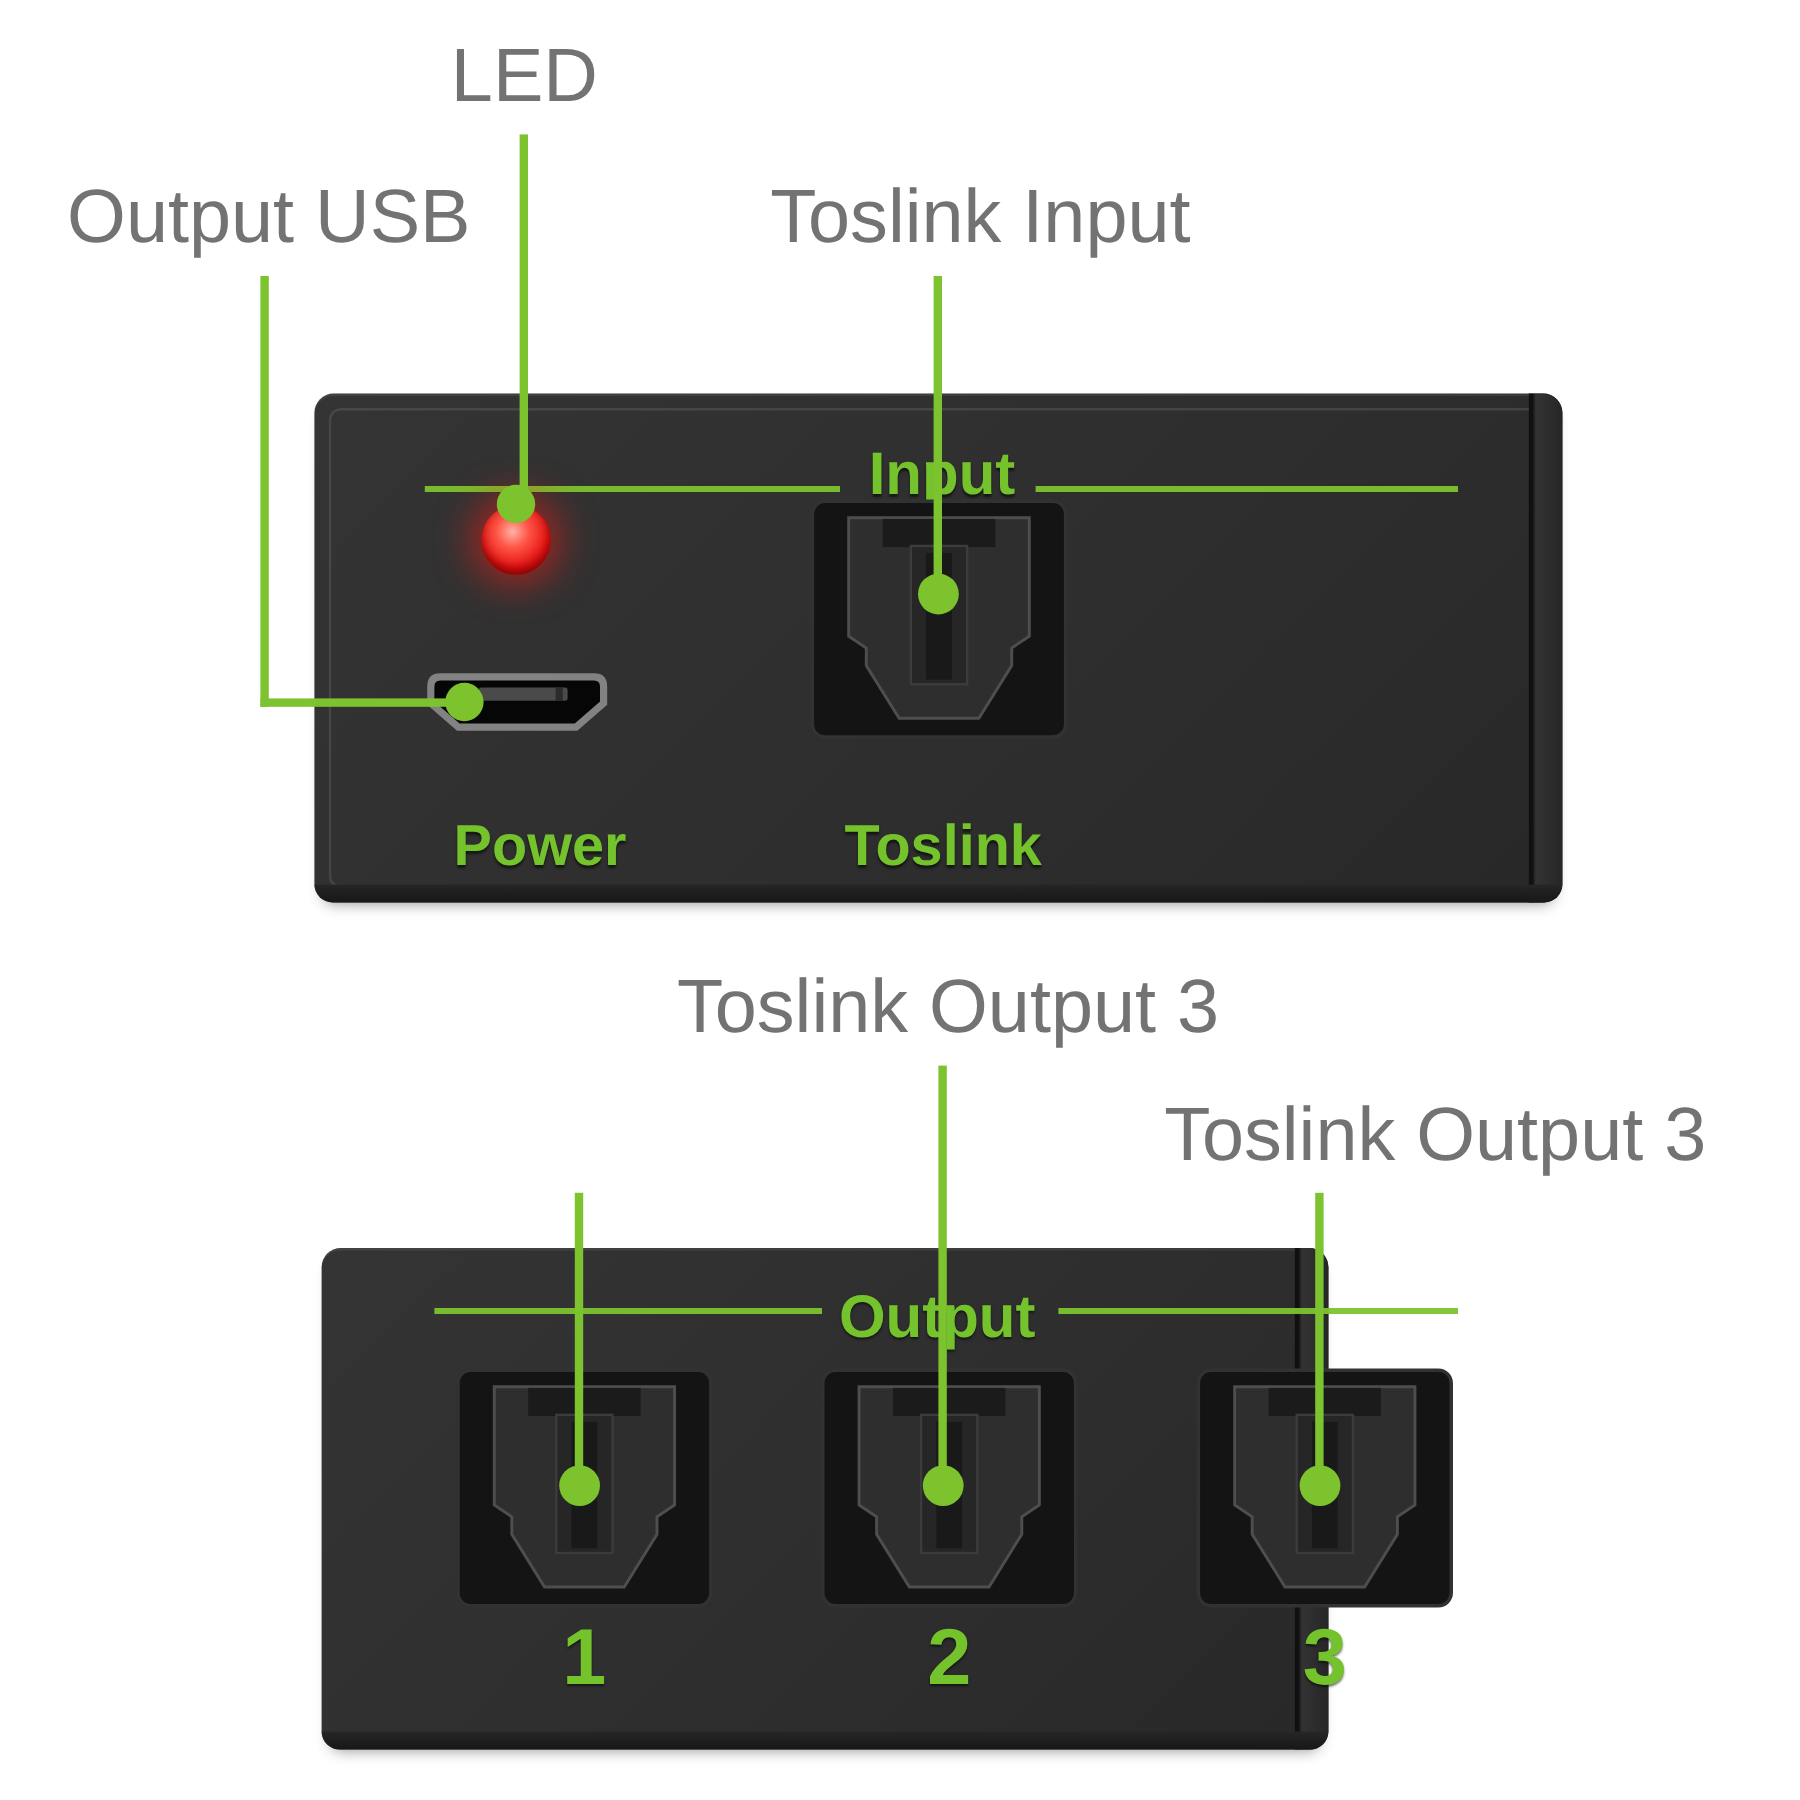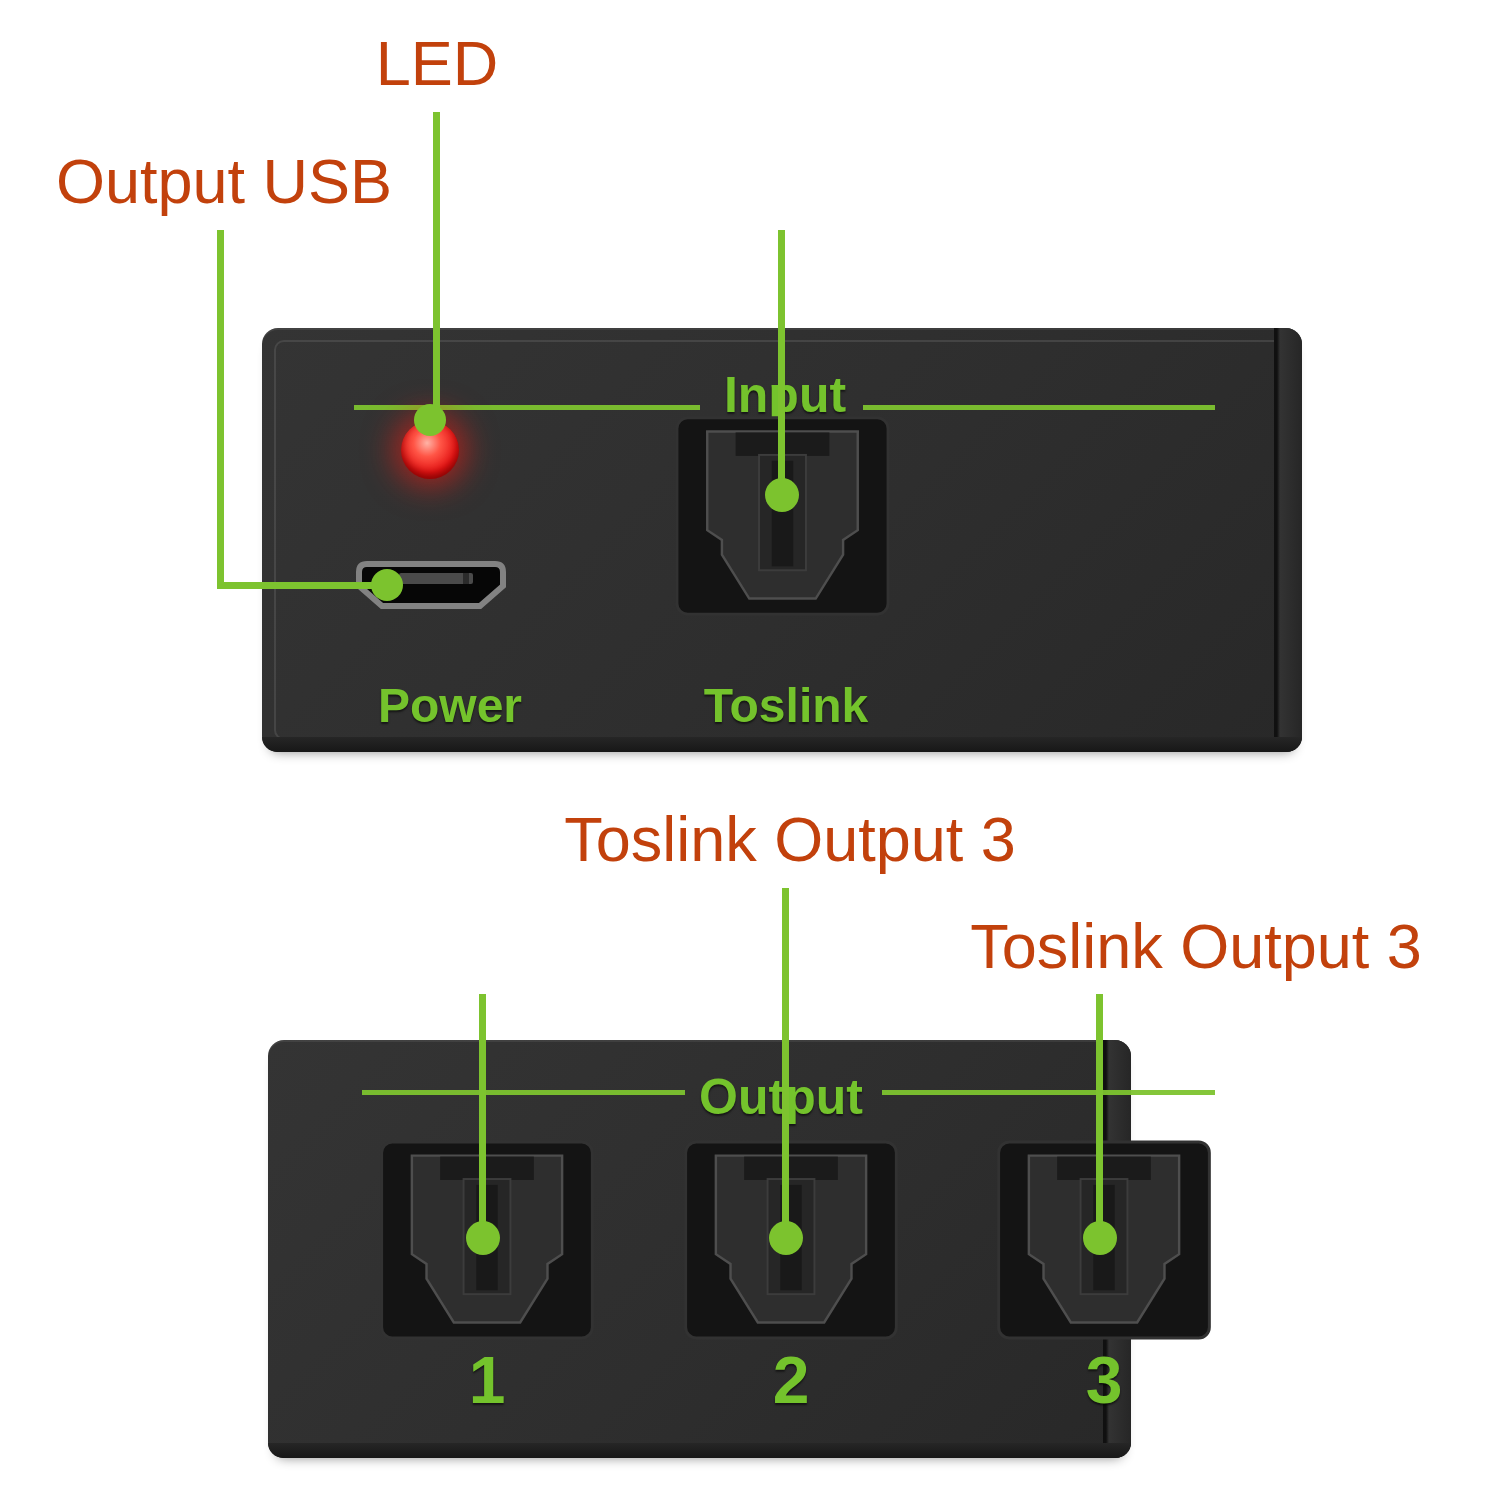--- a/index.html
+++ b/index.html
@@ -3,21 +3,21 @@
 <meta charset="utf-8">
 <style>
   html,body{margin:0;padding:0;background:#ffffff;}
   #stage{
     position:relative;width:1500px;height:1500px;background:#ffffff;overflow:hidden;
     font-family:"Liberation Sans", sans-serif;
   }
   
   .callout-label{
     position:absolute;transform:translateX(-50%);
-    color:#c2410c;font-size:63px;font-weight:400;letter-spacing:0;
+    color:#737373;font-size:63px;font-weight:400;letter-spacing:0;
     white-space:nowrap;line-height:1;
   }
   
   .leader-v{position:absolute;width:7px;background:#7dc32f;}
   .leader-h{position:absolute;height:7px;background:#7dc32f;}
   .leader-dot{
     position:absolute;width:32px;height:32px;border-radius:50%;
     background:#7cc32e;transform:translate(-50%,-50%);
   }
   
@@ -58,20 +58,21 @@
   }
   .port-svg{position:absolute;display:block;}
 </style>
 </head>
 <body>
 
 <div id="stage">
 
   <div class="callout-label" style="left:437px;top:32px;">LED</div>
   <div class="callout-label" style="left:224px;top:150px;">Output USB</div>
+  <div class="callout-label" style="left:817px;top:150px;">Toslink Input</div>
 
   <div class="callout-label" style="left:790px;top:808px;">Toslink Output 3</div>
   <div class="callout-label" style="left:1196px;top:915px;">Toslink Output 3</div>
 
   <div class="device" style="left:262px;top:328px;width:1040px;height:424px;">
     <div class="groove"></div>
     <div class="side-strip"></div>
     <div class="bottom-band"></div>
 
     <div class="section-line" style="left:92px;top:77px;width:346px;"></div>
@@ -91,21 +92,21 @@
       <path d="M33,16 H187 V117 L172,127 V142 L144,187 H76 L48,142 V127 L33,117 Z" fill="#2e2e2e" stroke="#4e4e4e" stroke-width="2.5"></path>
       <rect x="62" y="17" width="96" height="24" fill="#1b1b1b"></rect>
       <rect x="86" y="40" width="48" height="118" fill="#262626" stroke="#3c3c3c" stroke-width="2"></rect>
       <rect x="99" y="46" width="22" height="108" fill="#191919"></rect>
     </svg>
 
     <div class="device-print jack-label" style="left:188px;top:354px;">Power</div>
     <div class="device-print jack-label" style="left:524px;top:354px;">Toslink</div>
   </div>
 
-  <div class="device" style="left:268px;top:1040px;width:839px;height:418px;padding-left:24px;">
+  <div class="device" style="left:268px;top:1040px;width:839px;height:418px;">
     <div class="side-strip"></div>
     <div class="bottom-band"></div>
 
     <div class="section-line" style="left:94px;top:50px;width:323px;"></div>
     <div class="section-line" style="left:614px;top:50px;width:333px;"></div>
     <div class="device-print section-label" style="left:513px;top:32px;">Output</div>
 
     <svg class="port-svg" style="left:109px;top:100px;" width="220" height="200" viewBox="0 0 220 205">
       <rect x="2" y="2" width="216" height="201" rx="11" fill="#141414" stroke="#323232" stroke-width="3"></rect>
       <path d="M33,16 H187 V117 L172,127 V142 L144,187 H76 L48,142 V127 L33,117 Z" fill="#2e2e2e" stroke="#4e4e4e" stroke-width="2.5"></path>

